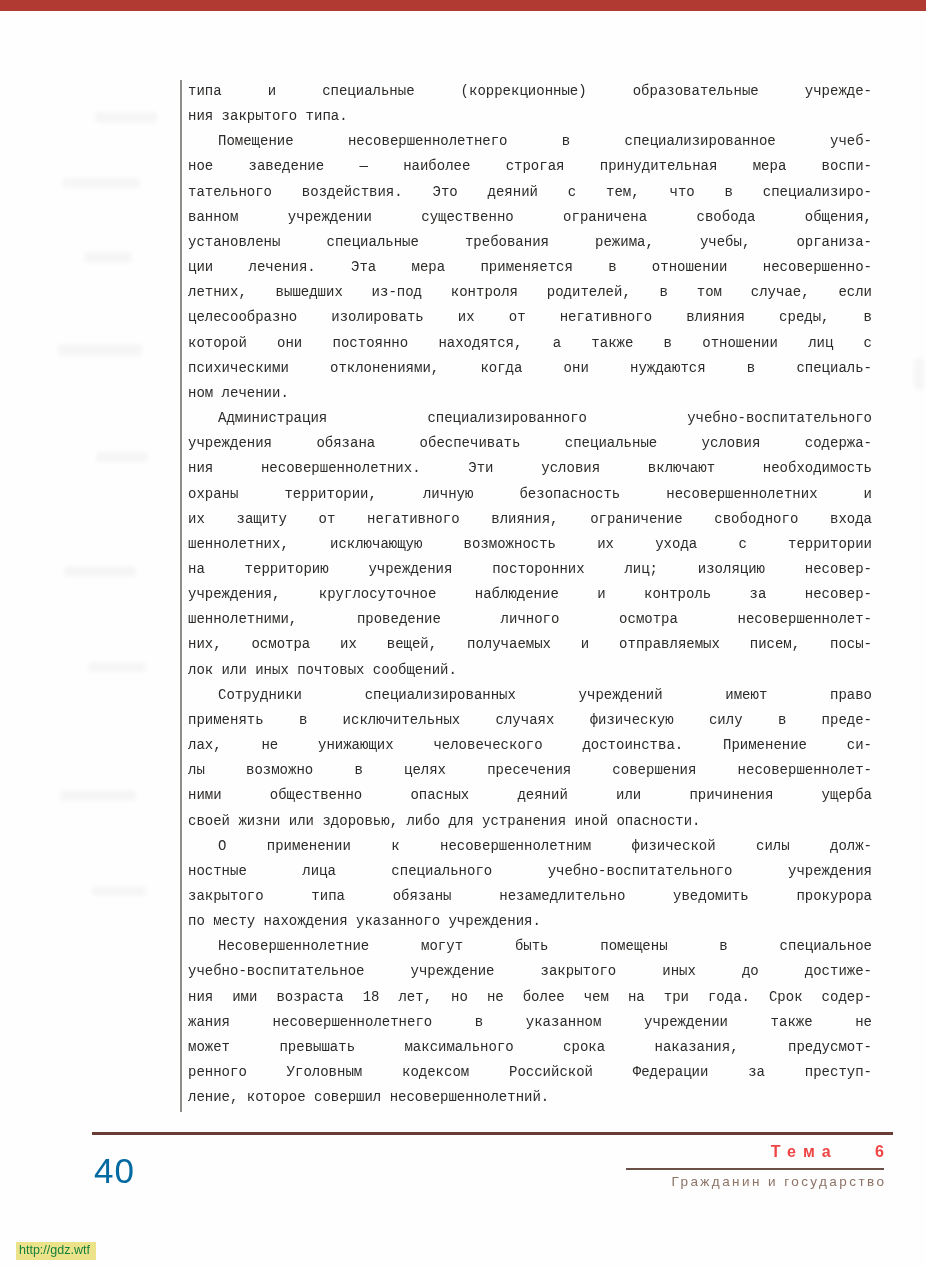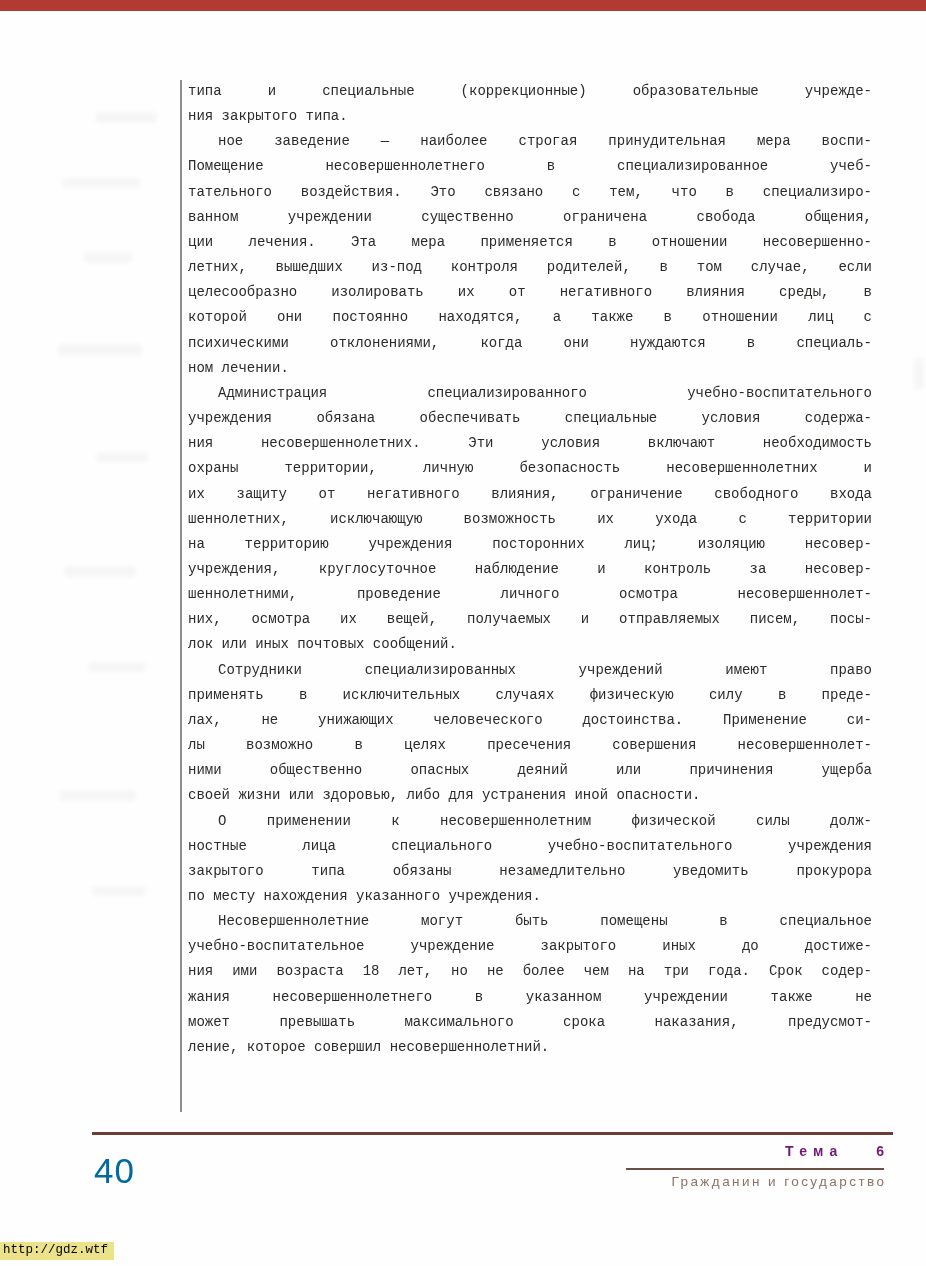--- a/index.html
+++ b/index.html
@@ -41,41 +41,41 @@
     font-family: "Liberation Sans", sans-serif;
     font-size: 35px; line-height: 1; font-weight: 500;
     color: #0369a1; letter-spacing: 1px;
   }
   .footer-right {
     position: absolute; right: 42px; top: 1144px;
     text-align: right;
     font-family: "Liberation Sans", sans-serif;
   }
   .theme-label {
-    font-size: 14px; font-weight: bold; line-height: 15px;
-    color: #701a75;
+    font-size: 16px; font-weight: bold; line-height: 15px;
+    color: #ef4444;
     letter-spacing: 0.45em; word-spacing: 1.6em;
     margin-right: -0.45em;
   }
   .theme-underline {
     width: 258px; height: 2px;
     background: #6b5048;
     margin: 9px 0 0 auto;
   }
   .section-title {
     margin-top: 5px;
     font-size: 13.5px; line-height: 14px;
     color: #8c7366;
     letter-spacing: 0.18em; margin-right: -0.18em;
   }
   .watermark {
-    position: absolute; left: 0; top: 1242px;
+    position: absolute; left: 16px; top: 1242px;
     background: #ece28a;
-    color: #000000;
-    font-family: Liberation Mono, monospace;
+    color: #15803d;
+    font-family: Liberation Sans, sans-serif;
     font-size: 12.5px; line-height: 15px;
     padding: 1px 6px 2px 3px;
   }
   .smudge {
     position: absolute;
     background: #6b675f; opacity: 0.05;
     filter: blur(2px); border-radius: 4px;
   }
 </style>
 </head>
@@ -95,24 +95,25 @@
 <div class="smudge" style="left:914px; top:358px; width:10px; height:32px;"></div>
 
 <div class="margin-rule"></div>
 
 <div class="text-column" id="text-column">
     <div class="para">
       <div class="line">типа и специальные (коррекционные) образовательные учрежде-</div>
       <div class="line last">ния закрытого типа.</div>
     </div>
     <div class="para indent">
+      <div class="line">Помещение несовершеннолетнего в специализированное учеб-</div>
       <div class="line">ное заведение — наиболее строгая принудительная мера воспи-</div>
-      <div class="line">Помещение несовершеннолетнего в специализированное учеб-</div>
-      <div class="line">тательного воздействия. Это связано с тем, что в специализиро-</div>
+      <div class="line">тательного воздействия. Это деяний с тем, что в специализиро-</div>
       <div class="line">ванном учреждении существенно ограничена свобода общения,</div>
+      <div class="line">установлены специальные требования режима, учебы, организа-</div>
       <div class="line">ции лечения. Эта мера применяется в отношении несовершенно-</div>
       <div class="line">летних, вышедших из-под контроля родителей, в том случае, если</div>
       <div class="line">целесообразно изолировать их от негативного влияния среды, в</div>
       <div class="line">которой они постоянно находятся, а также в отношении лиц с</div>
       <div class="line">психическими отклонениями, когда они нуждаются в специаль-</div>
       <div class="line last">ном лечении.</div>
     </div>
     <div class="para indent">
       <div class="line">Администрация специализированного учебно-воспитательного</div>
       <div class="line">учреждения обязана обеспечивать специальные условия содержа-</div>
@@ -139,20 +140,21 @@
       <div class="line">ностные лица специального учебно-воспитательного учреждения</div>
       <div class="line">закрытого типа обязаны незамедлительно уведомить прокурора</div>
       <div class="line last">по месту нахождения указанного учреждения.</div>
     </div>
     <div class="para indent">
       <div class="line">Несовершеннолетние могут быть помещены в специальное</div>
       <div class="line">учебно-воспитательное учреждение закрытого иных до достиже-</div>
       <div class="line">ния ими возраста 18 лет, но не более чем на три года. Срок содер-</div>
       <div class="line">жания несовершеннолетнего в указанном учреждении также не</div>
       <div class="line">может превышать максимального срока наказания, предусмот-</div>
+      <div class="line">ренного Уголовным кодексом Российской Федерации за преступ-</div>
       <div class="line last">ление, которое совершил несовершеннолетний.</div>
     </div>
   </div>
 
 <div class="footer-rule"></div>
 
 <div class="page-number">40</div>
 
 <div class="footer-right">
   <div class="theme-label">Тема 6</div>

